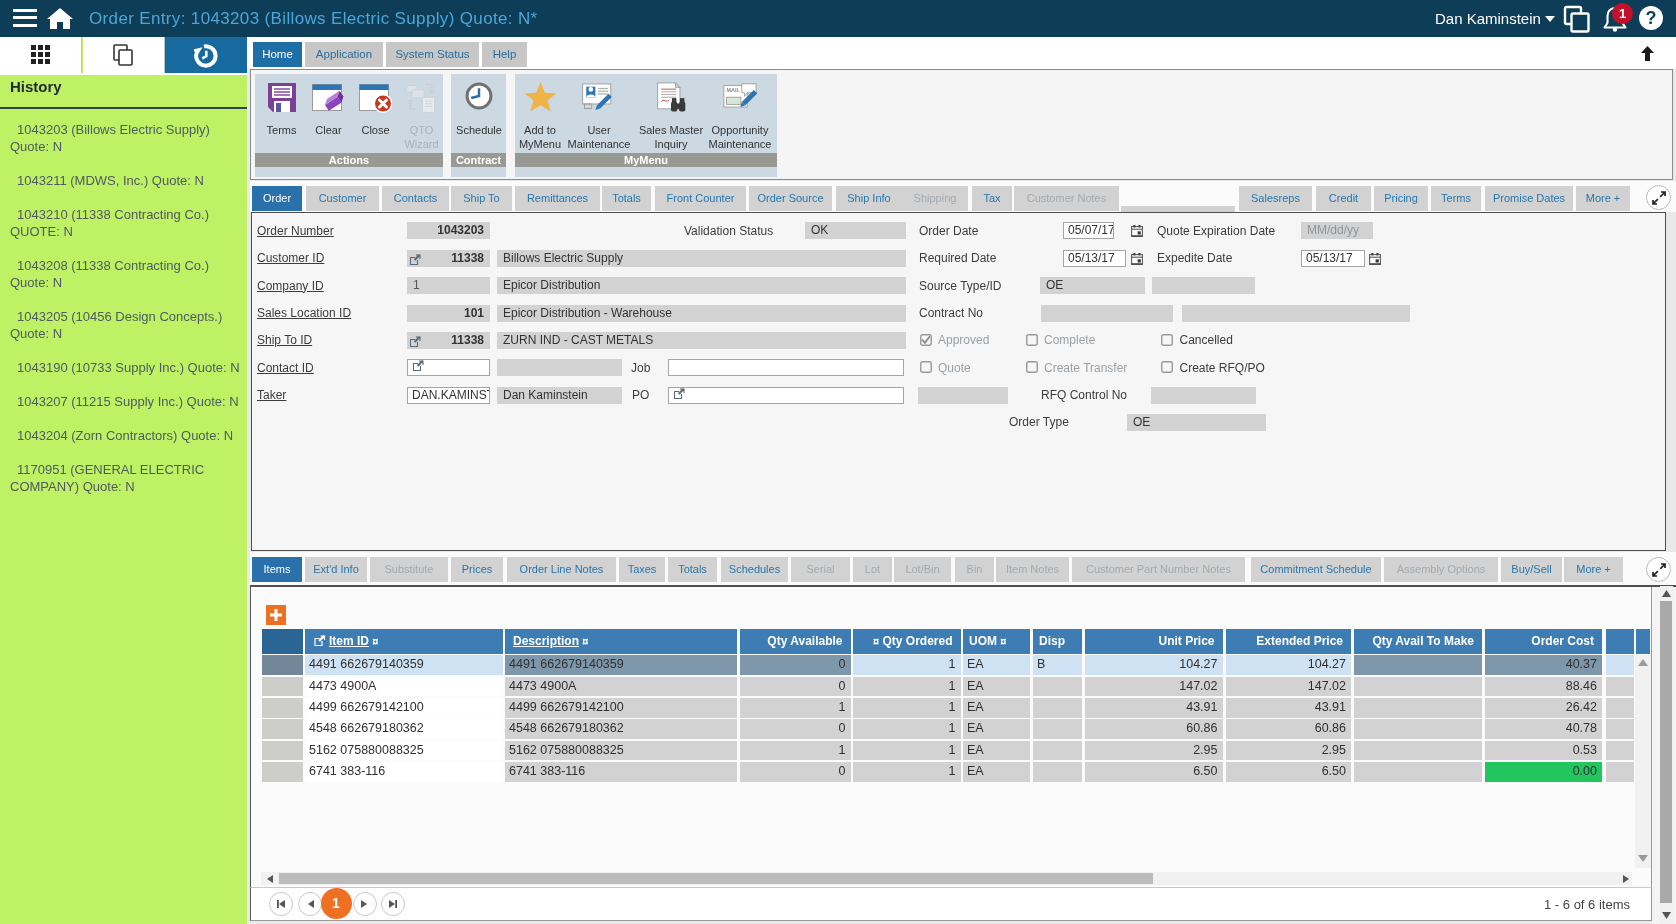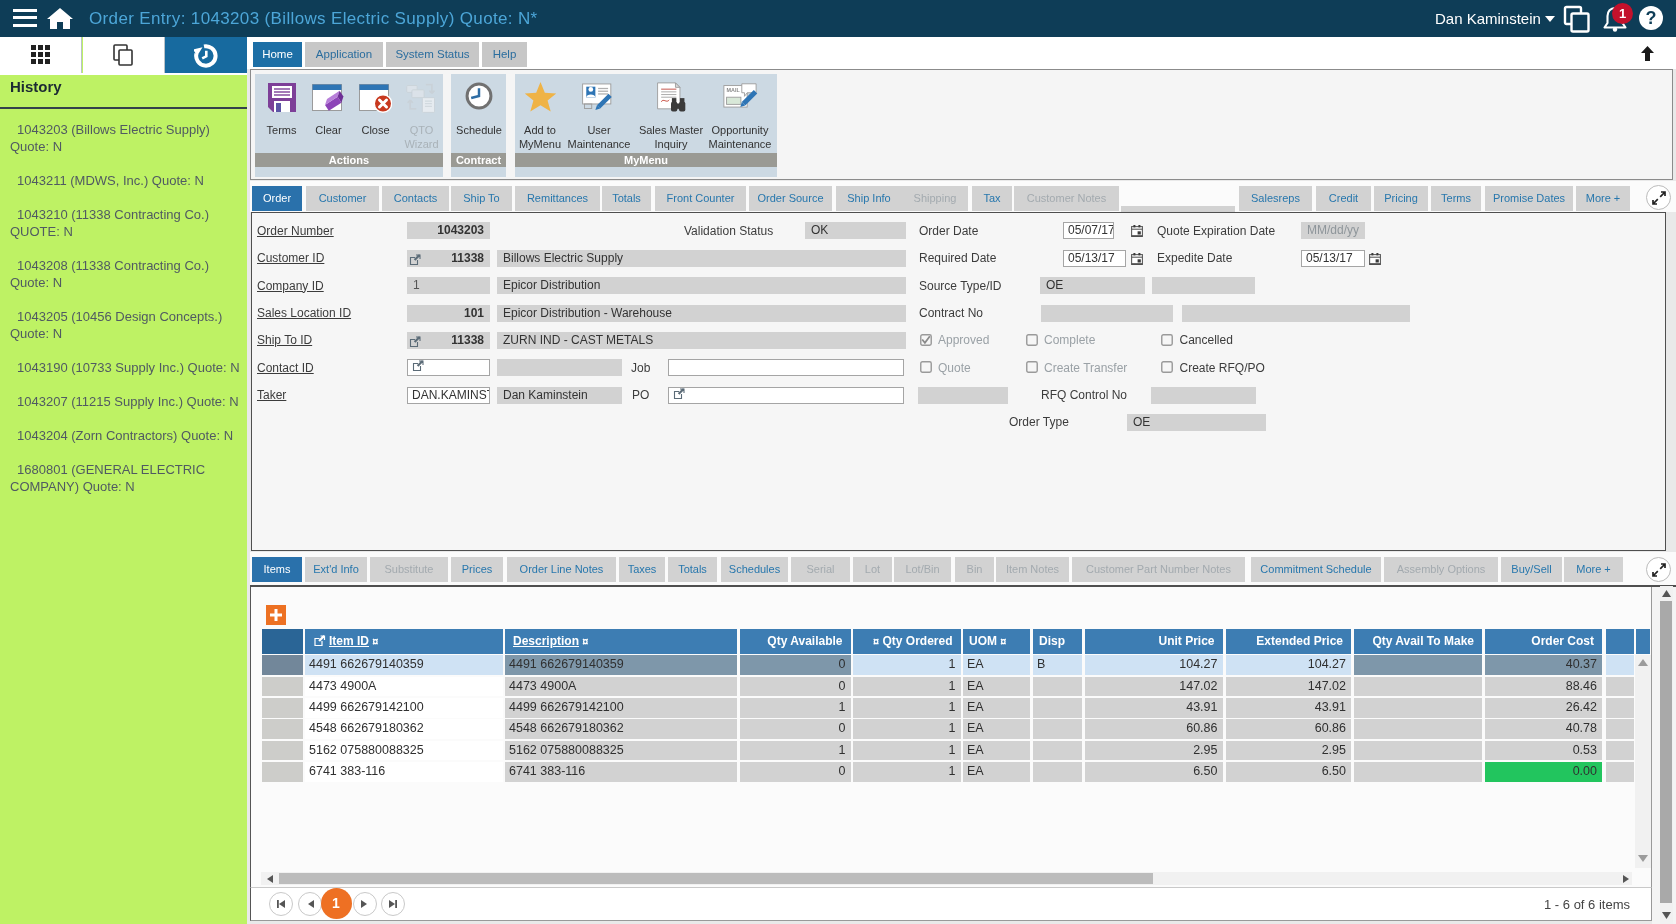--- a/index.html
+++ b/index.html
@@ -117,21 +117,21 @@
   <div id="hist-rule"></div>
   <div id="hist-list">
     <div class="hitem">1043203 (Billows Electric Supply) Quote: N</div>
     <div class="hitem">1043211 (MDWS, Inc.) Quote: N</div>
     <div class="hitem">1043210 (11338 Contracting Co.) QUOTE: N</div>
     <div class="hitem">1043208 (11338 Contracting Co.) Quote: N</div>
     <div class="hitem">1043205 (10456 Design Concepts.) Quote: N</div>
     <div class="hitem">1043190 (10733 Supply Inc.) Quote: N</div>
     <div class="hitem">1043207 (11215 Supply Inc.) Quote: N</div>
     <div class="hitem">1043204 (Zorn Contractors) Quote: N</div>
-    <div class="hitem">1680801 (GENERAL ELECTRIC COMPANY) Quote: N</div>
+    <div class="hitem">1170951 (GENERAL ELECTRIC COMPANY) Quote: N</div>
   </div>
 </div>
 
 <div id="menuband"></div>
 <div class="mtab sel" style="left:253px;width:49px;">Home</div>
 <div class="mtab" style="left:305px;width:78px;">Application</div>
 <div class="mtab" style="left:386px;width:93px;">System Status</div>
 <div class="mtab" style="left:482px;width:45px;">Help</div>
 <svg id="collapsearrow" width="17" height="17" viewBox="0 0 17 17">
   <path d="M8.5 1 L15 8 L11 8 L11 16 L6 16 L6 8 L2 8 Z" fill="#1a1a1a"></path>
@@ -343,21 +343,21 @@
 <div class="wfield" style="left:1063px;top:222px;width:51px;padding-left:4px;">05/07/17</div>
 <svg class="abs" style="left:1131px;top:225px;" width="12" height="12" viewBox="0 0 12 12">
 <rect x="0.6" y="1.6" width="10.8" height="9.8" fill="#fff" stroke="#5a5a5a" stroke-width="1.1"></rect>
 <line x1="0.6" y1="4.2" x2="11.4" y2="4.2" stroke="#5a5a5a" stroke-width="1.1"></line>
 <rect x="2.4" y="0" width="2" height="2.4" fill="#3a3a3a"></rect>
 <rect x="7.4" y="0" width="2" height="2.4" fill="#3a3a3a"></rect>
 <rect x="6.6" y="6.3" width="3.2" height="3.2" fill="#3a3a3a"></rect>
 <line x1="0.6" y1="11" x2="11.4" y2="11" stroke="#4a4a4a" stroke-width="1.6"></line>
 </svg>
 <div class="plabel" style="left:1157px;top:223.5px;">Quote Expiration Date</div>
-<div class="gfield" style="left:1301px;top:222px;width:64px;padding-left:6px;color:#8f969b;">MM/dd/yy</div>
+<div class="gfield" style="left:1301px;top:222px;width:72px;padding-left:6px;color:#8f969b;">MM/dd/yy</div>
 <div class="plabel" style="left:919px;top:251.0px;">Required Date</div>
 <div class="wfield" style="left:1063px;top:249.5px;width:63px;padding-left:4px;">05/13/17</div>
 <svg class="abs" style="left:1131px;top:252.5px;" width="12" height="12" viewBox="0 0 12 12">
 <rect x="0.6" y="1.6" width="10.8" height="9.8" fill="#fff" stroke="#5a5a5a" stroke-width="1.1"></rect>
 <line x1="0.6" y1="4.2" x2="11.4" y2="4.2" stroke="#5a5a5a" stroke-width="1.1"></line>
 <rect x="2.4" y="0" width="2" height="2.4" fill="#3a3a3a"></rect>
 <rect x="7.4" y="0" width="2" height="2.4" fill="#3a3a3a"></rect>
 <rect x="6.6" y="6.3" width="3.2" height="3.2" fill="#3a3a3a"></rect>
 <line x1="0.6" y1="11" x2="11.4" y2="11" stroke="#4a4a4a" stroke-width="1.6"></line>
 </svg>

